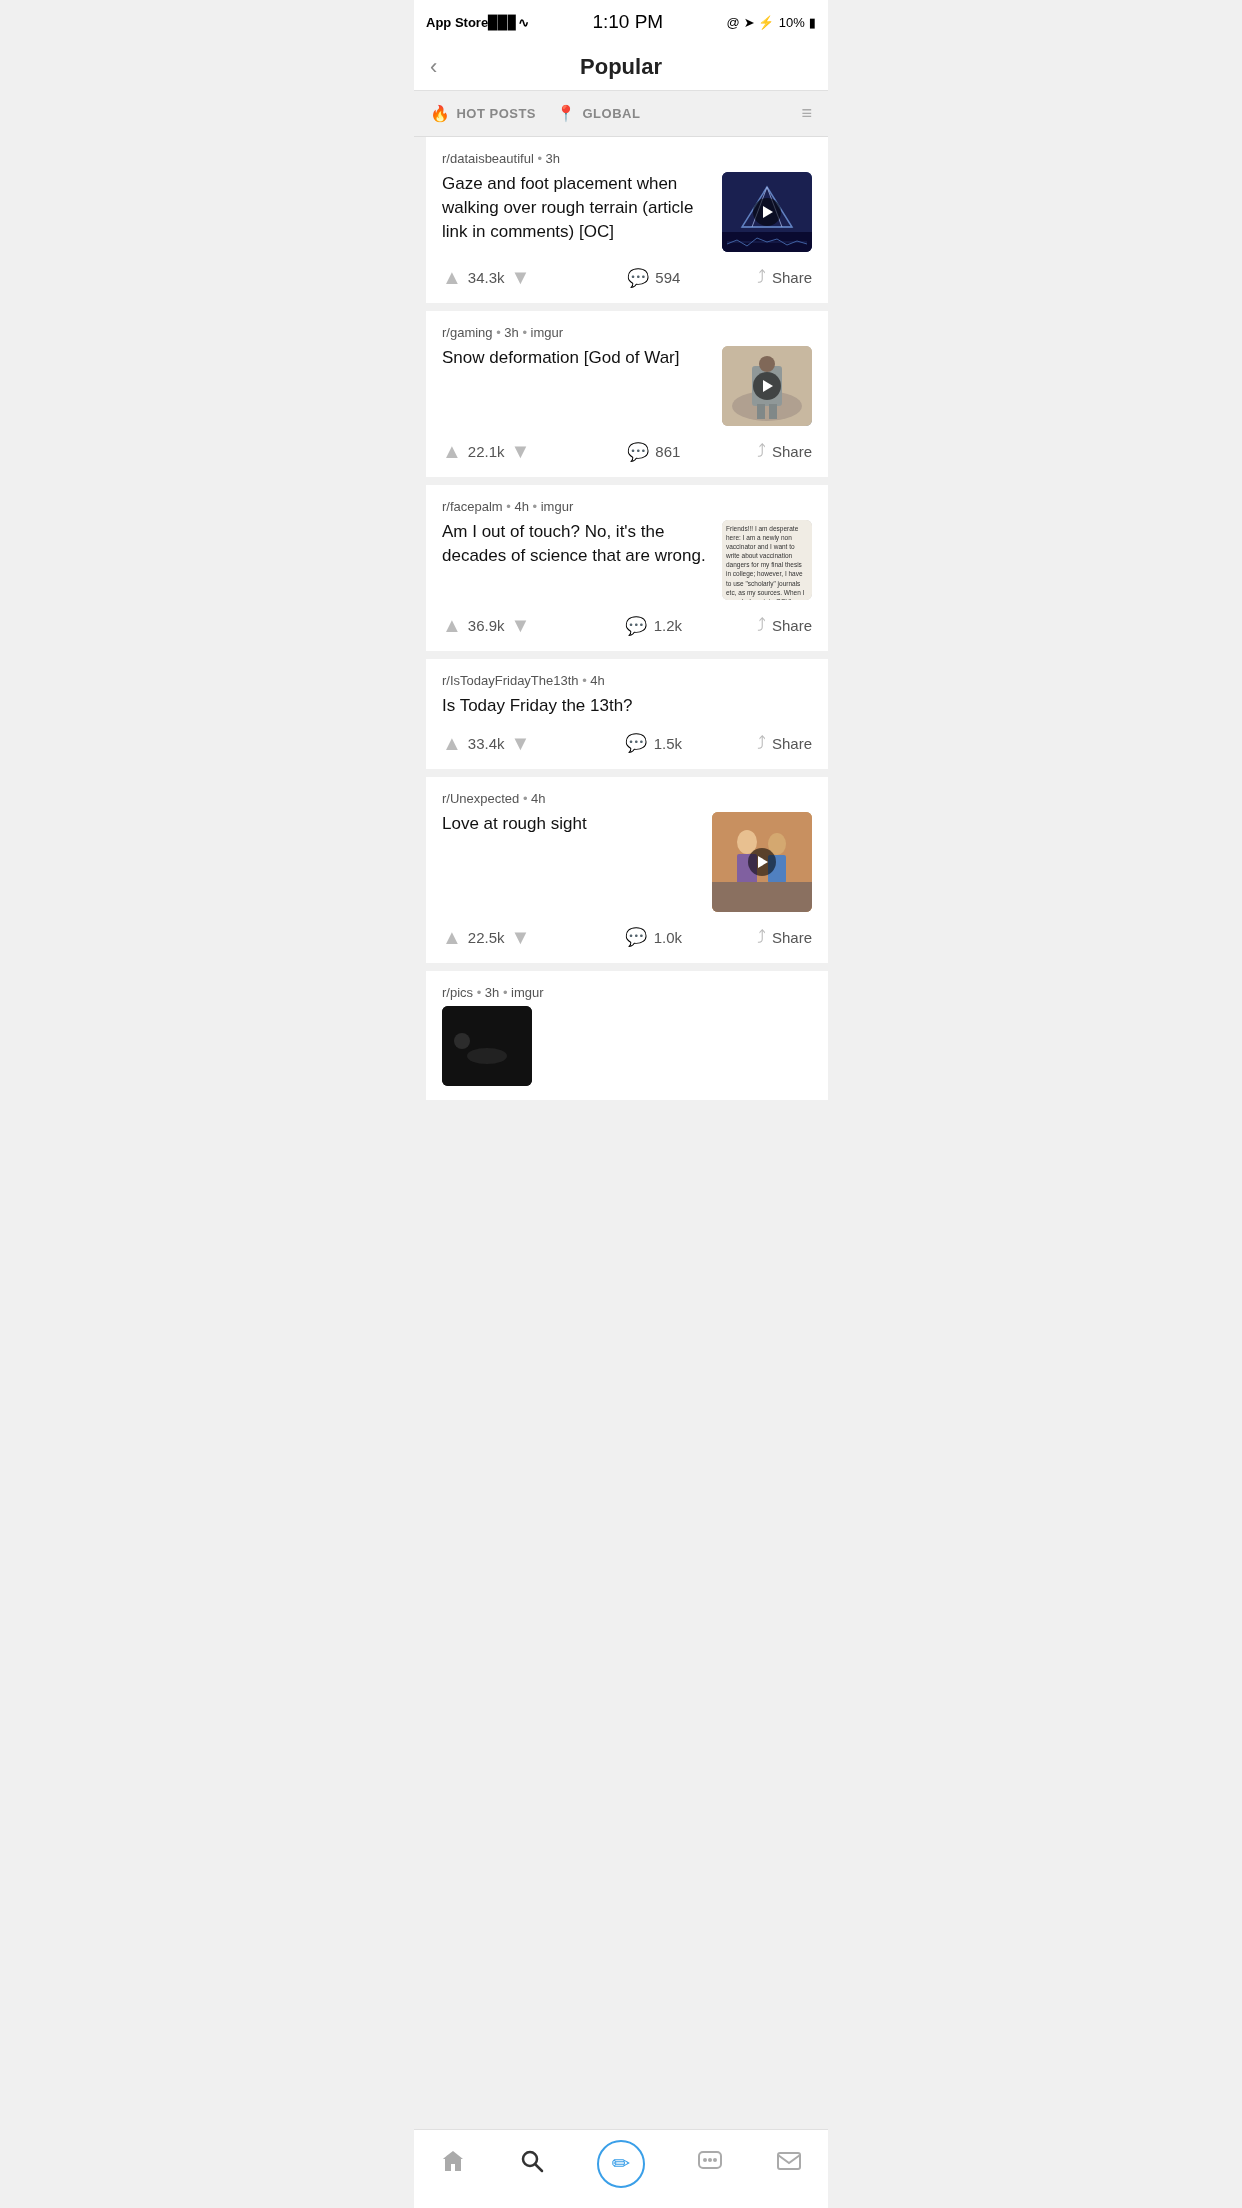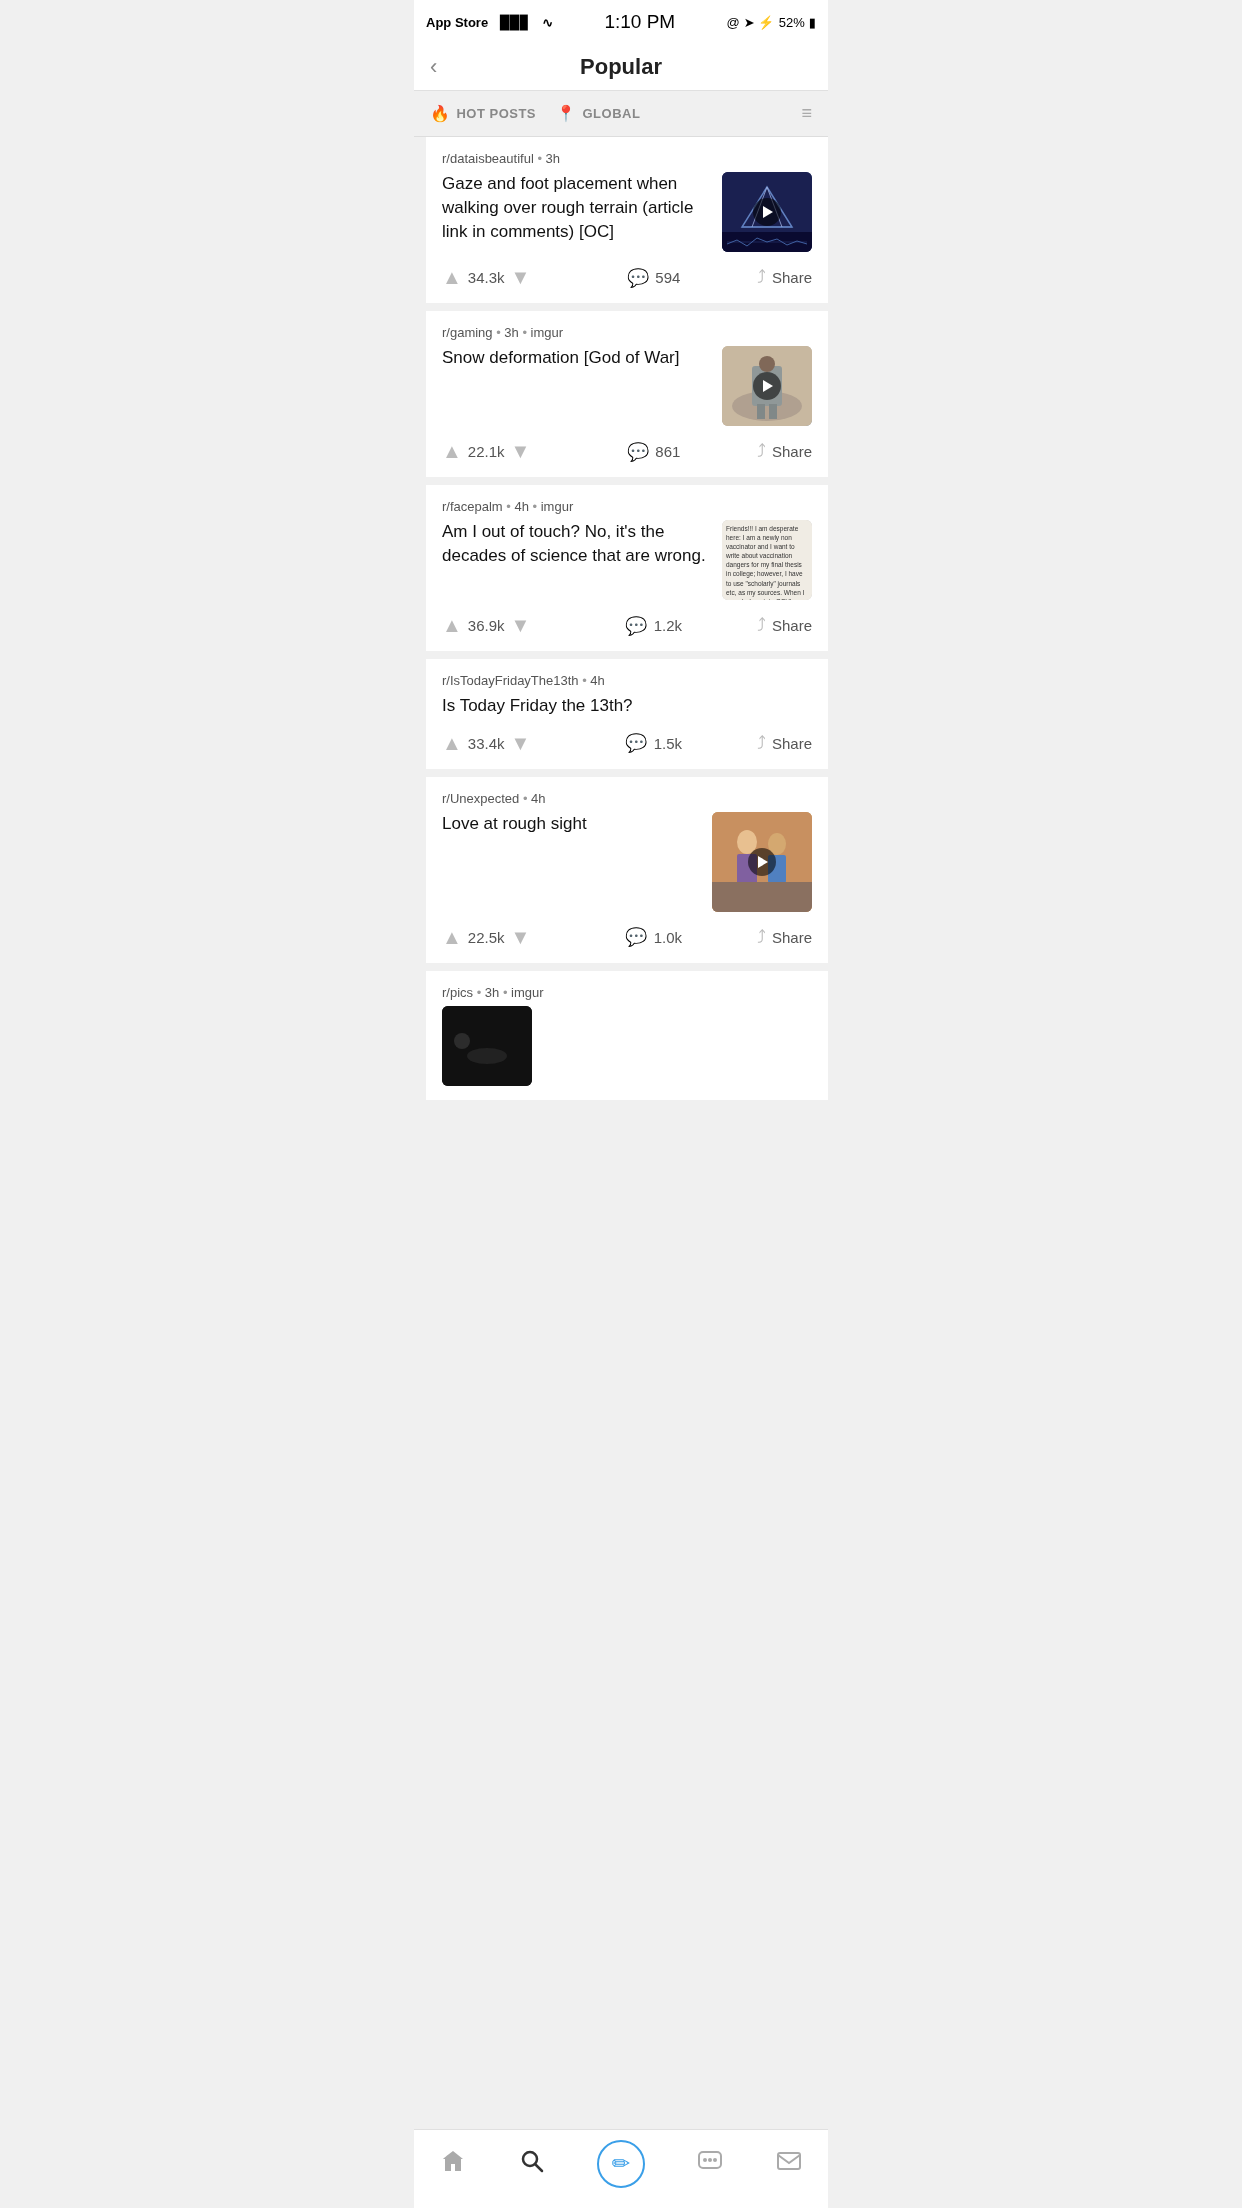--- a/index.html
+++ b/index.html
@@ -16,21 +16,21 @@
     .status-bar {
       background: #fff;
       display: flex;
       justify-content: space-between;
       align-items: center;
       padding: 0 12px;
       height: 44px;
       font-size: 14px;
       font-weight: 500;
     }
-    .status-left { display: flex; align-items: center; gap: 12px; font-weight: 600; font-size: 13px; }
+    .status-left { display: flex; align-items: center; gap: 0; font-weight: 600; font-size: 13px; }
     .status-center { font-weight: 400; font-size: 19px; }
     .status-right { display: flex; align-items: center; gap: 4px; font-size: 13px; }
 
     
     .nav-header {
       background: #fff;
       display: flex;
       align-items: center;
       justify-content: center;
       padding: 10px 16px;
@@ -218,21 +218,21 @@
     <span>▉▉▊</span>
     <span>∿</span>
   </div>
   <div class="status-center">
     <span>1:10 PM</span>
   </div>
   <div class="status-right">
     <span>@</span>
     <span>➤</span>
     <span>⚡</span>
-    <span>52%</span>
+    <span>10%</span>
     <span>▮</span>
   </div>
 </div>
 
 <div class="nav-header">
   <span class="back-button">‹</span>
   <span class="nav-title">Popular</span>
 </div>
 
 <div class="filter-bar">

